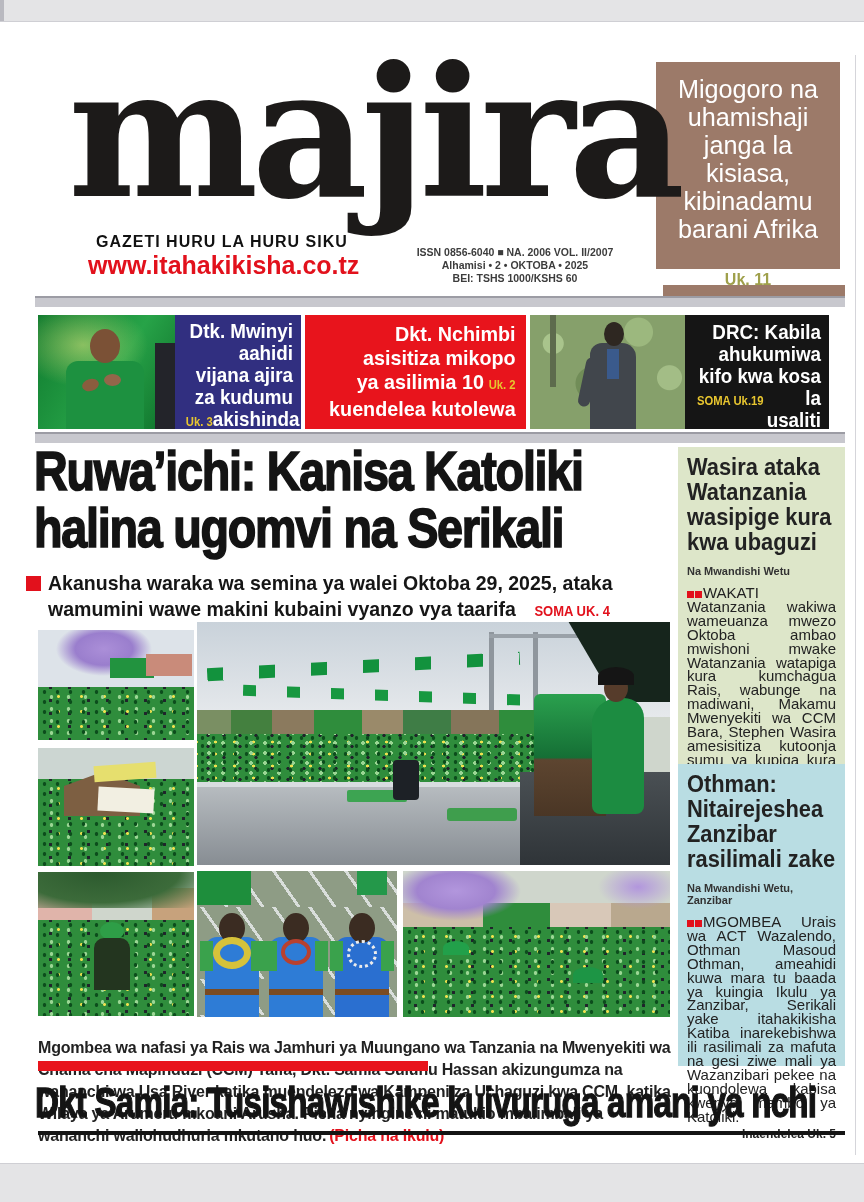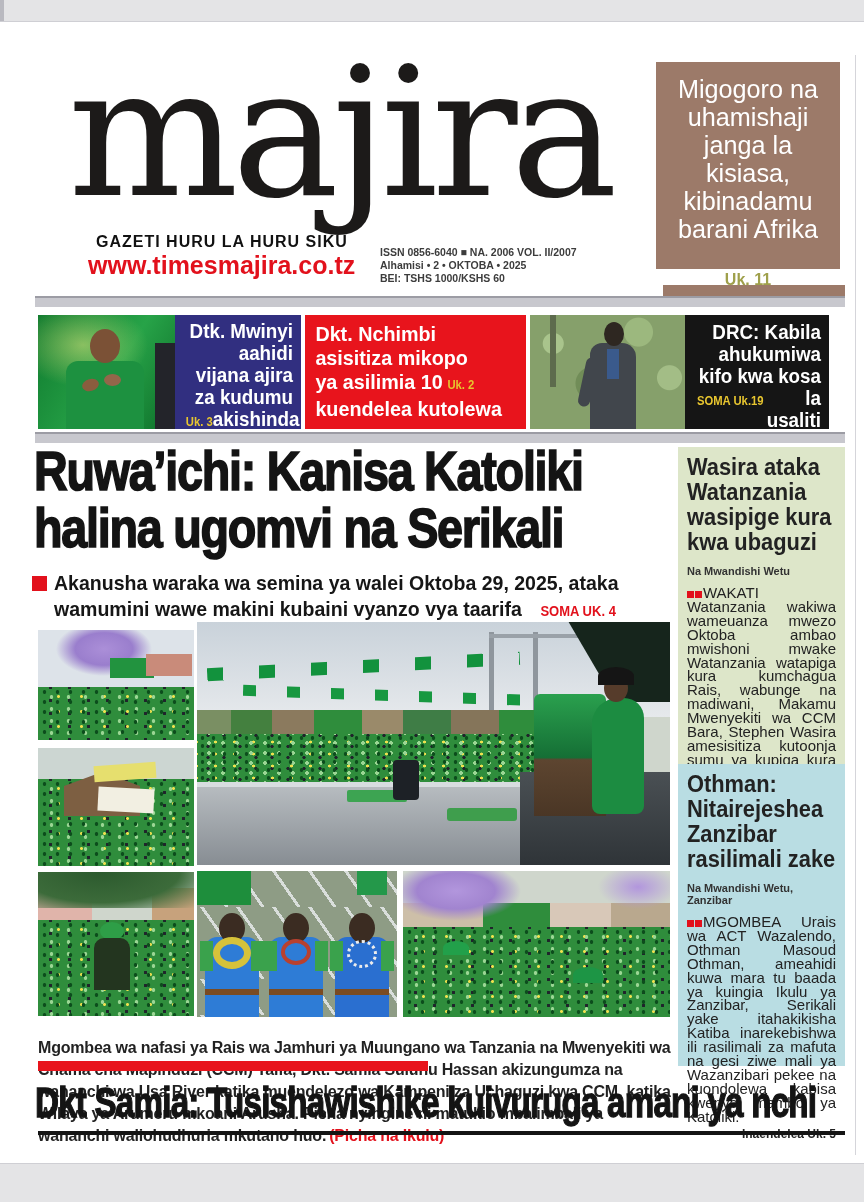--- a/index.html
+++ b/index.html
@@ -5,51 +5,51 @@
   html,body{margin:0;padding:0;background:#f2f2f2;}
   .page{position:relative;width:864px;height:1202px;background:#ffffff;overflow:hidden;
         font-family:"Liberation Sans", sans-serif;color:#1a1a1a;}
   .band{position:absolute;left:0;width:864px;background:#e4e4e6;}
   .band.top{top:0;height:21px;border-bottom:1px solid #cfcfd4;}
   .band.bottom{top:1163px;height:39px;border-top:1px solid #cfcfd4;}
   .band .notch{position:absolute;left:0;top:0;width:4px;height:100%;background:#b9b9c0;}
   .hairline-r{position:absolute;left:855px;top:55px;width:1px;height:1100px;background:#d5d5da;}
 
   
-  .logo{position:absolute;left:68px;top:34px;font-family:"DejaVu Serif", serif;font-weight:normal;
+  .logo{position:absolute;left:68px;top:34px;font-family:"DejaVu Serif", serif;font-weight:bold;
         font-size:180px;line-height:1.1;letter-spacing:-7px;color:#1c1a19;z-index:3;}
   .tagline{position:absolute;left:96px;top:233px;font-size:16px;font-weight:bold;letter-spacing:1px;color:#111;}
   .website{position:absolute;left:88px;top:251px;font-size:25px;font-weight:bold;color:#e2111c;}
-  .issue-info{position:absolute;left:380px;top:246px;width:270px;text-align:left;font-size:10.5px;
+  .issue-info{position:absolute;left:380px;top:246px;width:270px;text-align:center;font-size:10.5px;
               line-height:13px;font-weight:bold;color:#3c3c3c;}
   .top-teaser{position:absolute;left:656px;top:62px;width:184px;height:207px;background:#9c7a69;
               color:#fff;text-align:center;padding-top:13px;box-sizing:border-box;}
   .top-teaser .ln{display:block;font-size:26px;line-height:28px;font-weight:500;transform:scaleX(.97);}
   .uk11{position:absolute;left:656px;top:271px;width:184px;text-align:center;font-size:16px;
         font-weight:bold;color:#9fa04b;}
   .brown-strip{position:absolute;left:663px;top:285px;width:182px;height:13px;background:#9c7a69;}
   .gray-bar{position:absolute;left:35px;width:810px;height:9px;background:#c8c8ce;border-top:2px solid #9c9ca4;}
   .bar1{top:296px;} .bar2{top:432px;}
 
   
   .strip-box{position:absolute;top:315px;height:114px;box-sizing:border-box;overflow:hidden;}
   .t-blue{left:175px;width:126px;background:#312f80;color:#fff;text-align:right;padding:5px 8px 4px 4px;}
-  .t-red{left:305px;width:221px;background:#e8141c;color:#fff;text-align:left;padding:7px 4px 0 4px;}
+  .t-red{left:305px;width:221px;background:#e8141c;color:#fff;text-align:right;padding:7px 4px 0 4px;}
   .t-black{left:685px;width:144px;background:#151515;color:#fff;text-align:right;padding:6px 8px 0 4px;}
   .strip-box .ln{display:block;font-size:20px;line-height:22px;font-weight:600;transform:scaleX(.94);transform-origin:right;}
   .t-red .ln{font-weight:bold;transform-origin:center;font-size:21px;line-height:24px;}
   .t-blue .last,.t-black .last{display:flex;justify-content:space-between;align-items:baseline;}
   .yref{color:#e7c52f;font-size:12px;font-weight:bold;white-space:nowrap;}
   .t-red .yref{font-size:12px;margin-left:5px;}
 
   
   .headline{position:absolute;left:34px;top:443px;width:760px;transform:scaleX(.85);transform-origin:left top;
             font-size:55px;line-height:57px;font-weight:bold;letter-spacing:-1.5px;color:#141414;
             -webkit-text-stroke:1.6px #141414;white-space:nowrap;}
-  .subdeck{position:absolute;left:32px;top:570px;width:640px;}
+  .subdeck{position:absolute;left:26px;top:570px;width:640px;}
   .subdeck .bullet{position:absolute;left:0;top:6px;width:15px;height:15px;background:#e2111c;}
   .subdeck .lines{margin-left:22px;font-size:21px;line-height:26px;font-weight:bold;color:#161616;
                   transform:scaleX(.93);transform-origin:left;white-space:nowrap;}
   .soma{color:#e2111c;font-size:14px;font-weight:bold;margin-left:20px;letter-spacing:0;}
 
   
   .side-article{position:absolute;left:678px;width:167px;box-sizing:border-box;padding:8px 9px;}
   .a-green{top:447px;height:376px;background:#dde6c9;}
   .a-blue{top:764px;height:302px;background:#b9dde3;}
   .side-article .ttl{font-size:23px;line-height:25px;font-weight:600;color:#222;
@@ -179,21 +179,21 @@
 
 <div class="page">
   <div class="band top">
       <div class="notch"></div>
     </div>
   <div class="hairline-r"></div>
 
   <div>
     <div class="logo">majira</div>
     <div class="tagline">GAZETI HURU LA HURU SIKU</div>
-    <div class="website">www.timesmajira.co.tz</div>
+    <div class="website">www.itahakikisha.co.tz</div>
     <div class="issue-info">
       <div>ISSN 0856-6040 ■ NA. 2006 VOL. II/2007</div>
       <div>Alhamisi • 2 • OKTOBA • 2025</div>
       <div>BEI: TSHS 1000/KSHS 60</div>
     </div>
     <div class="top-teaser">
       <span class="ln">Migogoro na</span>
       <span class="ln">uhamishaji</span>
       <span class="ln">janga la</span>
       <span class="ln">kisiasa,</span>

